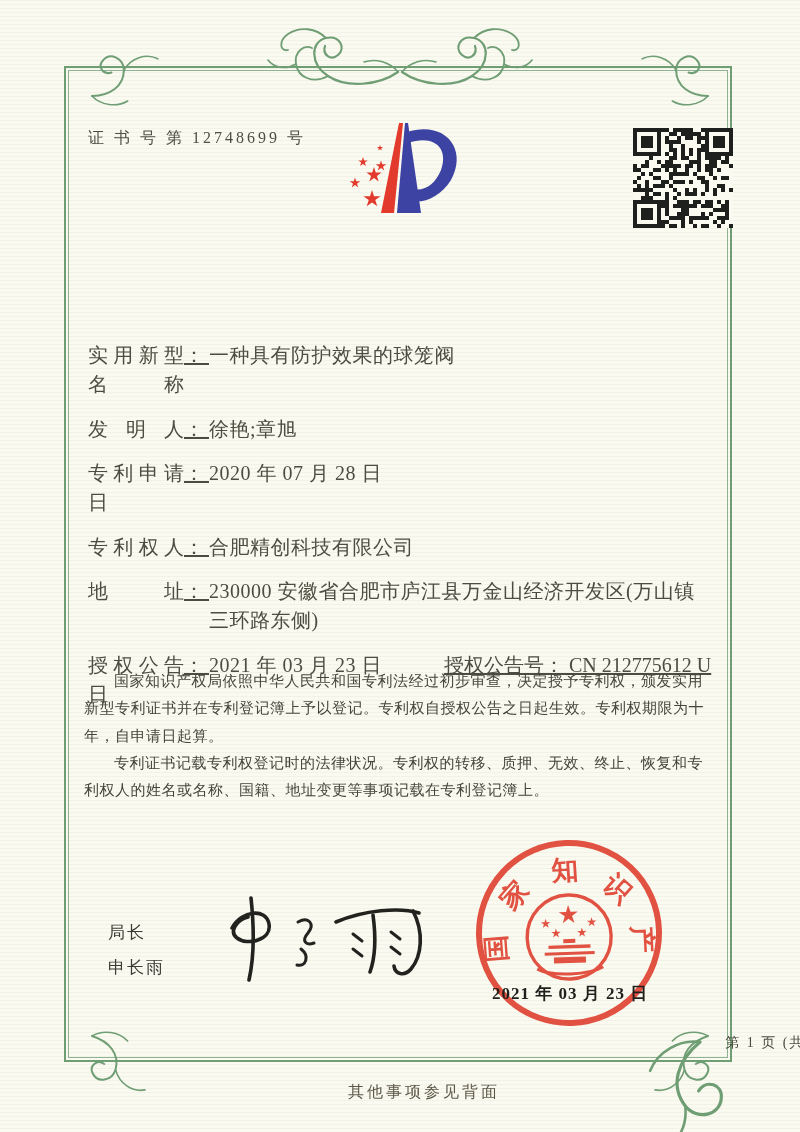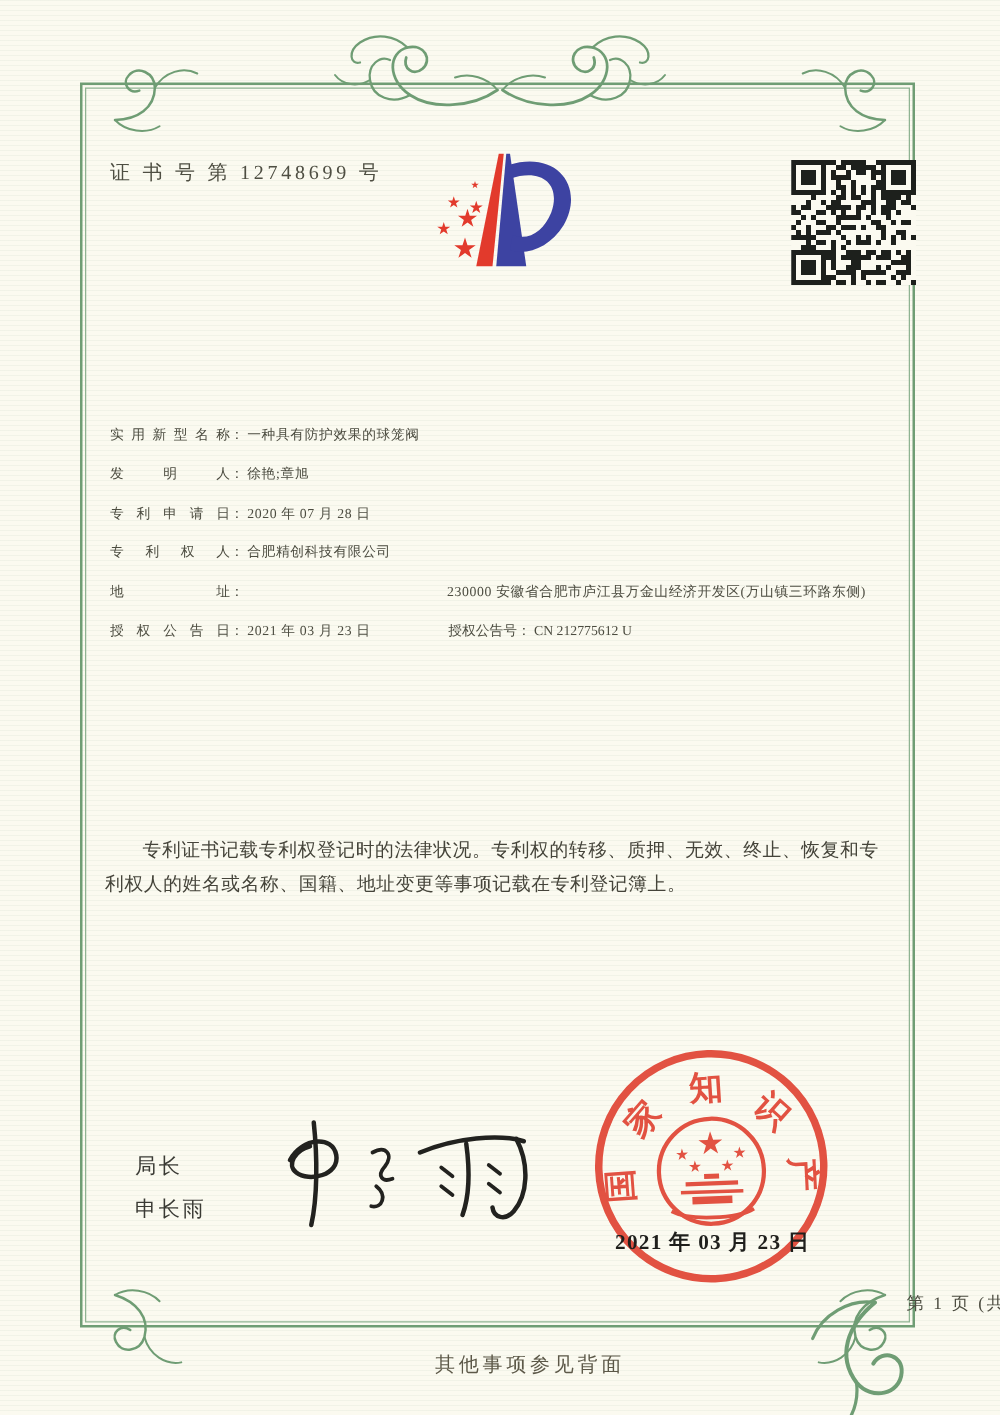--- a/index.html
+++ b/index.html
@@ -8,21 +8,21 @@
     position:relative;width:800px;height:1132px;overflow:hidden;
     background:#fbfaf0;
     background-image:repeating-linear-gradient(to bottom,rgba(180,200,180,.14) 0 1px,transparent 1px 4px);
     padding-left:48px;
   }
   .frame{position:absolute;left:64px;top:66px;width:668px;height:996px;border:2px solid #6f9d74;box-sizing:border-box;}
   .frame-inner{position:absolute;inset:2px;border:1px solid #8fb392;}
   .abs{position:absolute;}
   .certno{left:88px;top:128px;font-size:16px;letter-spacing:3px;color:#4e4e42;}
   .title{left:0;top:244px;width:100%;text-align:center;font-size:39px;font-weight:700;letter-spacing:14px;color:#23231f;}
-  .fields{left:88px;top:341px;width:640px;font-size:11px;color:#4c4c40;}
+  .fields{left:88px;top:341px;width:640px;font-size:20px;color:#4c4c40;text-decoration:underline;}
   .frow{margin-bottom:15.5px;line-height:1.45;}
   .flabel{display:inline-block;width:96px;text-align:justify;text-align-last:justify;vertical-align:top;}
   .fvalue{display:inline-block;vertical-align:top;max-width:495px;letter-spacing:.5px;}
   .grant-row{display:flex;}
   .grant-col2{margin-left:62px;}
   .bodytext{left:84px;top:668px;width:634px;font-size:15px;line-height:1.82;color:#45443a;letter-spacing:.5px;}
   .bodytext p{margin:0;text-indent:2em;}
   .signer{left:108px;top:916px;font-family:"Liberation Sans","DejaVu Sans",sans-serif;font-size:17px;color:#3a3a34;line-height:2.05;letter-spacing:2px;}
   .sealdate{left:492px;top:982px;font-size:17px;font-weight:700;color:#1f1f1c;letter-spacing:1px;z-index:5;}
   .pagefoot{left:0;top:1034px;width:100%;text-align:right;font-size:14px;color:#4c4c40;letter-spacing:2px;}
@@ -417,35 +417,36 @@
     <div class="frow">
       <span class="flabel">专利申请日</span><span>：</span>
       <span class="fvalue">2020 年 07 月 28 日</span>
     </div>
     <div class="frow">
       <span class="flabel">专利权人</span><span>：</span>
       <span class="fvalue">合肥精创科技有限公司</span>
     </div>
     <div class="frow">
       <span class="flabel">地址</span><span>：</span>
-      <span class="fvalue" style="width:495px;text-align:right;">230000 安徽省合肥市庐江县万金山经济开发区(万山镇三环路东侧)</span>
+      <span class="fvalue" style="width:495px;">230000 安徽省合肥市庐江县万金山经济开发区(万山镇三环路东侧)</span>
     </div>
     <div class="frow grant-row">
       <span>
         <span class="flabel">授权公告日</span><span>：</span>
         <span class="fvalue">2021 年 03 月 23 日</span>
       </span>
       <span class="grant-col2">
         <span>授权公告号</span><span>：</span>
         <span>CN 212775612 U</span>
       </span>
     </div>
   </div>
 
   <div class="abs bodytext">
+    <p>国家知识产权局依照中华人民共和国专利法经过初步审查，决定授予专利权，颁发实用新型专利证书并在专利登记簿上予以登记。专利权自授权公告之日起生效。专利权期限为十年，自申请日起算。</p>
     <p>专利证书记载专利权登记时的法律状况。专利权的转移、质押、无效、终止、恢复和专利权人的姓名或名称、国籍、地址变更等事项记载在专利登记簿上。</p>
   </div>
 
   <div class="abs signer">
     <div>局长</div>
     <div>申长雨</div>
   </div>
 
   <svg class="abs" style="left:212px;top:882px;" width="230" height="112" viewBox="0 0 230 112" fill="none" stroke="#22221f" stroke-width="3.6" stroke-linecap="round">
     <path d="M20,46 C30,28 54,26 57,42 C60,58 35,64 25,56 C17,50 24,38 36,35"></path>

